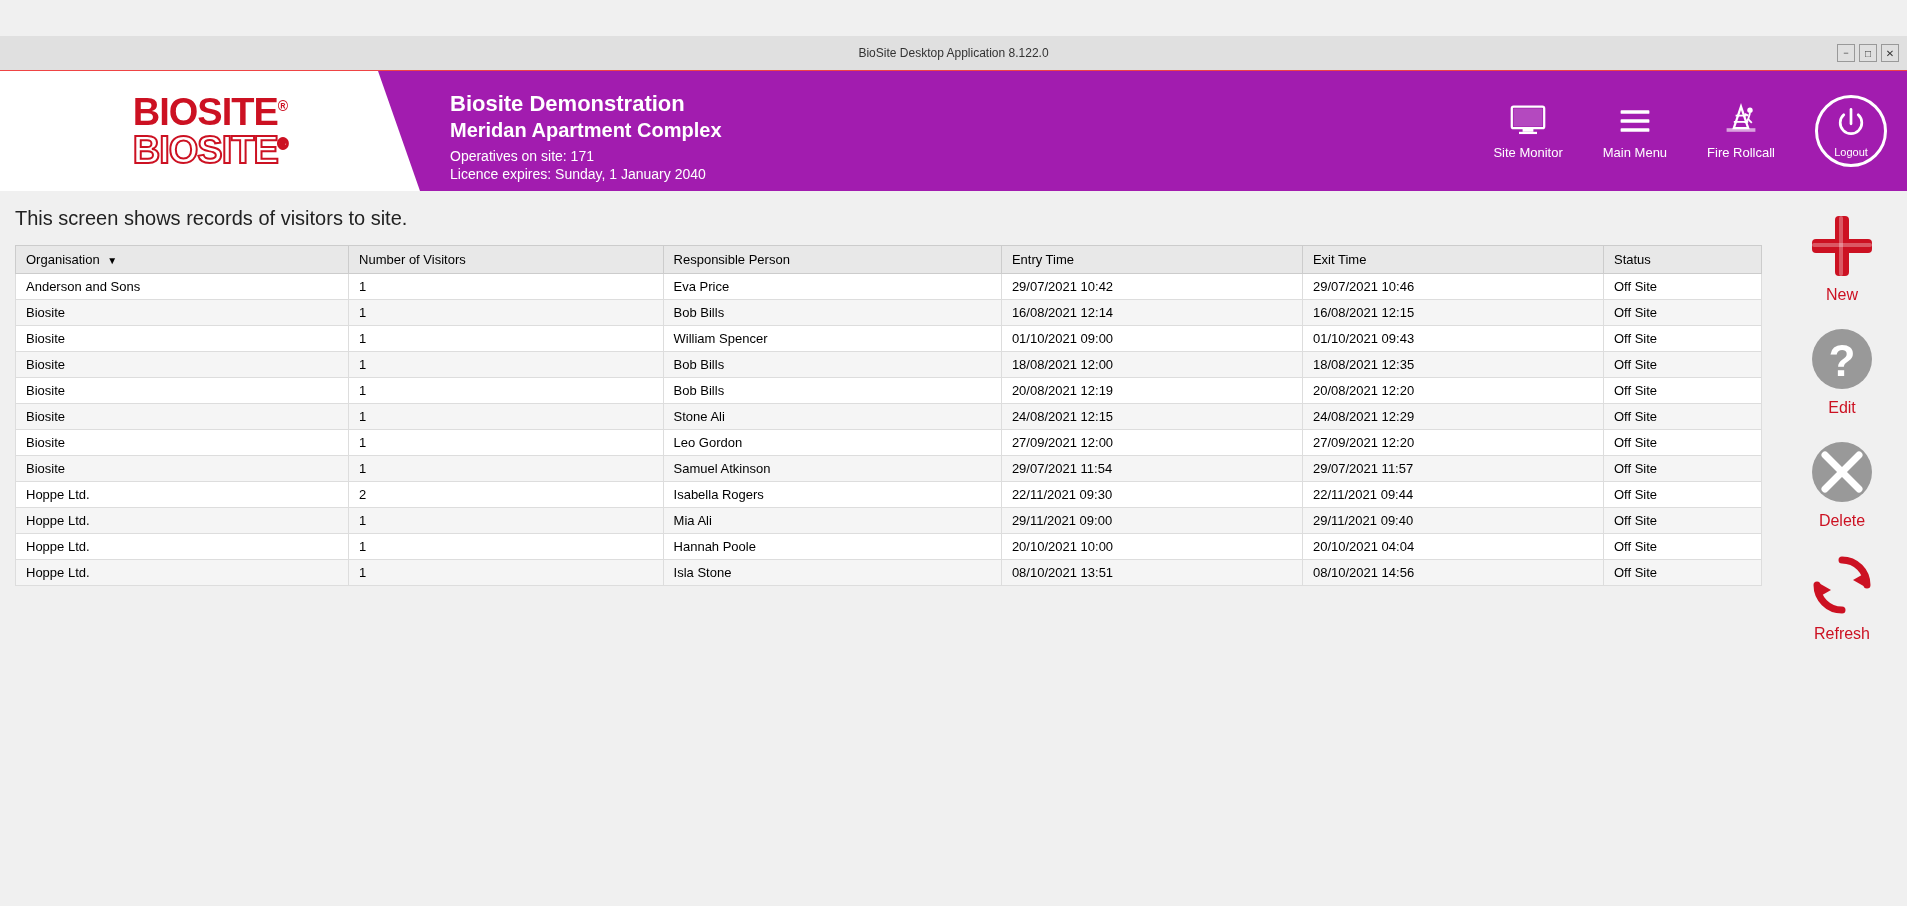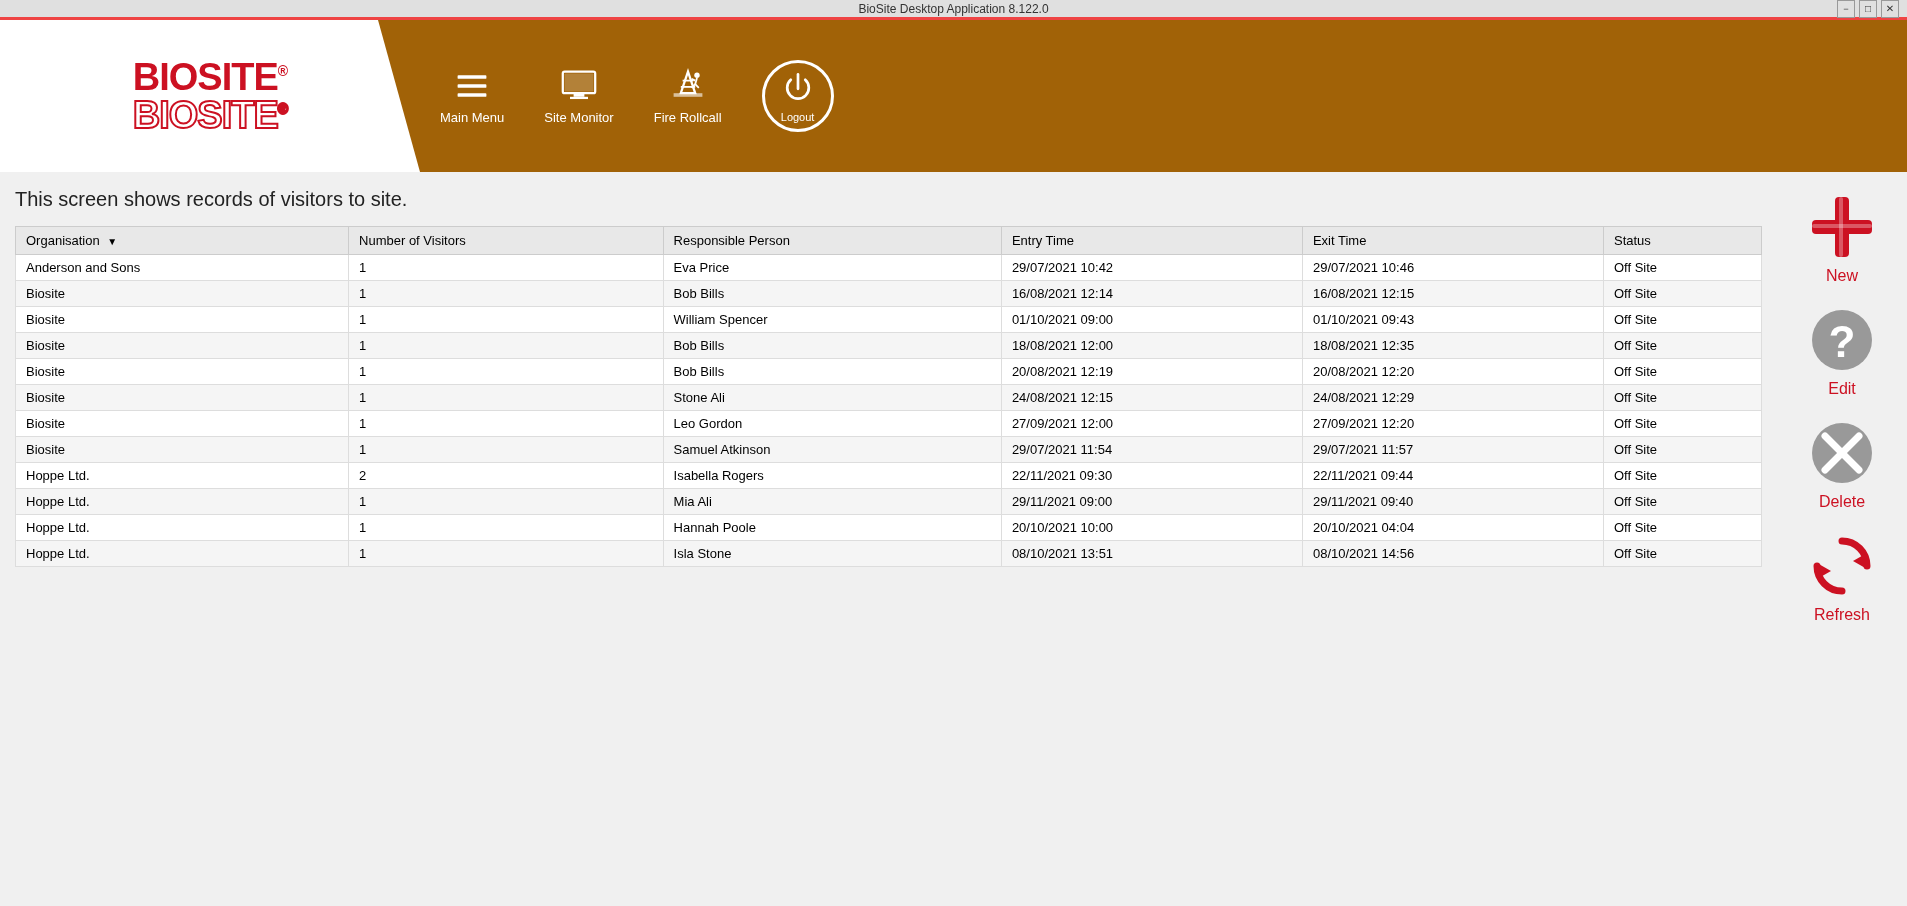--- a/index.html
+++ b/index.html
@@ -1,28 +1,29 @@
 <!DOCTYPE html>
 <html><head>
   <meta charset="utf-8">
   <style>
     * { margin: 0; padding: 0; box-sizing: border-box; }
     body { font-family: Arial, sans-serif; font-size: 13px; background: #f0f0f0; overflow: hidden; width: 1907px; height: 906px; }
 
     
     .title-bar {
       background: #e0e0e0;
-      border-bottom: 3px solid #ef4444;
+      border-bottom: 1px solid #ef4444;
       display: flex;
       align-items: center;
       justify-content: center;
-      height: 20px;
+      height: 35px;
       font-size: 12px;
       color: #333;
       position: relative;
+      margin-top: 36px;
     }
     .title-bar-controls {
       position: absolute;
       right: 8px;
       display: flex;
       gap: 4px;
     }
     .title-bar-btn {
       width: 18px; height: 18px;
       background: #ccc;
@@ -30,24 +31,24 @@
       cursor: pointer;
       font-size: 10px;
       display: flex; align-items: center; justify-content: center;
     }
     .title-bar-minimize { background: #e0e0e0; }
     .title-bar-maximize { background: #e0e0e0; }
     .title-bar-close { background: #e0e0e0; }
 
     
     .header {
-      background: #a16207;
+      background: #a21caf;
       display: flex;
       align-items: stretch;
-      height: 152px;
+      height: 120px;
     }
     .header-logo {
       background: white;
       width: 420px;
       display: flex;
       flex-direction: column;
       align-items: center;
       justify-content: center;
       padding: 10px 20px;
       clip-path: polygon(0 0, 90% 0, 100% 100%, 0 100%);
@@ -223,40 +224,46 @@
 <div class="header">
   <div class="header-logo">
     <div style="display:flex; align-items:center; gap:4px;">
       <span class="logo-text">BIOSITE<sup class="reg" style="font-size:14px; color:#cc1122;">®</sup></span>
     </div>
     <div class="logo-row2">
       <span class="logo-biosite-outline">BIOSITE<sup class="logo-registered" style="font-size:14px;">®</sup></span>
     </div>
   </div>
 
+  <div class="header-info">
+    <h2>Biosite Demonstration</h2>
+    <h3>Meridan Apartment Complex</h3>
+    <p>Operatives on site: 171</p>
+    <p>Licence expires: Sunday, 1 January 2040</p>
+  </div>
 
   <div class="header-actions">
-
-    <button class="header-action-btn">
-      <svg viewBox="0 0 40 40" fill="white">
-        <rect x="4" y="8" width="32" height="4" rx="1" fill="white"></rect>
-        <rect x="4" y="18" width="32" height="4" rx="1" fill="white"></rect>
-        <rect x="4" y="28" width="32" height="4" rx="1" fill="white"></rect>
-      </svg>
-      <span>Main Menu</span>
-    </button>
 
     <button class="header-action-btn">
       <svg viewBox="0 0 40 40" fill="white">
         <rect x="2" y="4" width="36" height="24" rx="2" ry="2" fill="none" stroke="white" stroke-width="2.5"></rect>
         <rect x="14" y="28" width="12" height="4" fill="white"></rect>
         <rect x="10" y="32" width="20" height="2.5" fill="white"></rect>
         <rect x="4" y="6" width="32" height="20" rx="1" fill="rgba(255,255,255,0.2)"></rect>
       </svg>
       <span>Site Monitor</span>
+    </button>
+
+    <button class="header-action-btn">
+      <svg viewBox="0 0 40 40" fill="white">
+        <rect x="4" y="8" width="32" height="4" rx="1" fill="white"></rect>
+        <rect x="4" y="18" width="32" height="4" rx="1" fill="white"></rect>
+        <rect x="4" y="28" width="32" height="4" rx="1" fill="white"></rect>
+      </svg>
+      <span>Main Menu</span>
     </button>
 
     <button class="header-action-btn">
       <svg viewBox="0 0 40 40" fill="white">
         <rect x="4" y="28" width="32" height="4" fill="white" opacity="0.6"></rect>
         <polygon points="20,4 28,28 12,28" fill="none" stroke="white" stroke-width="2.5"></polygon>
         <line x1="14" y1="14" x2="26" y2="14" stroke="white" stroke-width="2"></line>
         <line x1="12" y1="21" x2="28" y2="21" stroke="white" stroke-width="2"></line>
 
         <circle cx="30" cy="8" r="3" fill="white"></circle>

